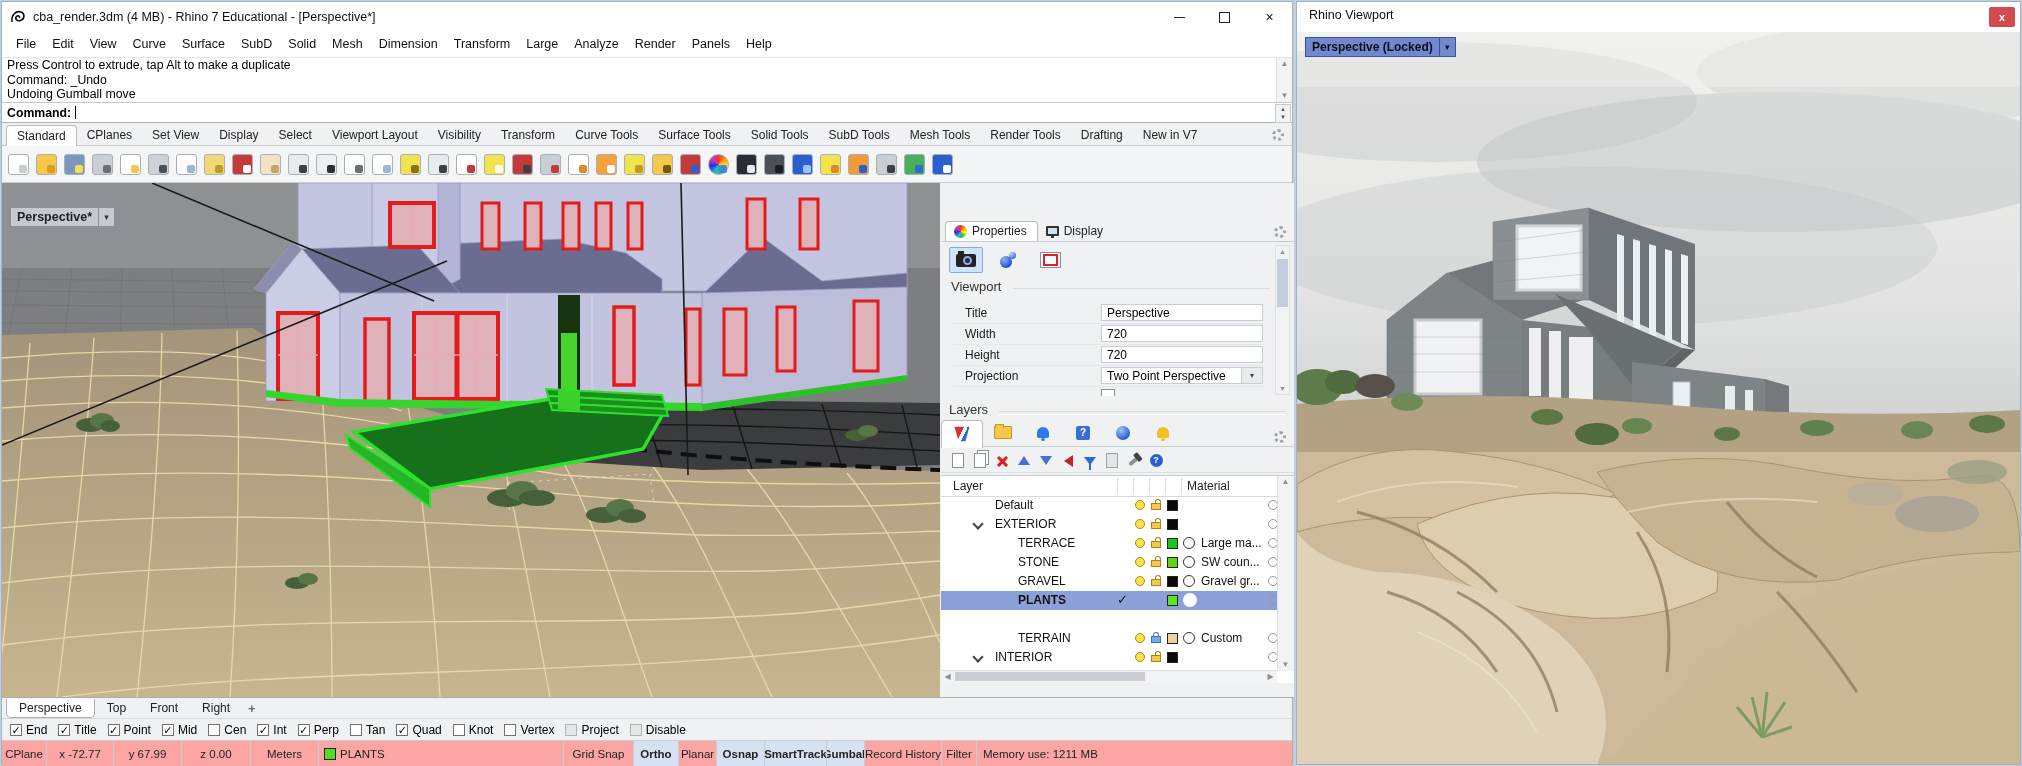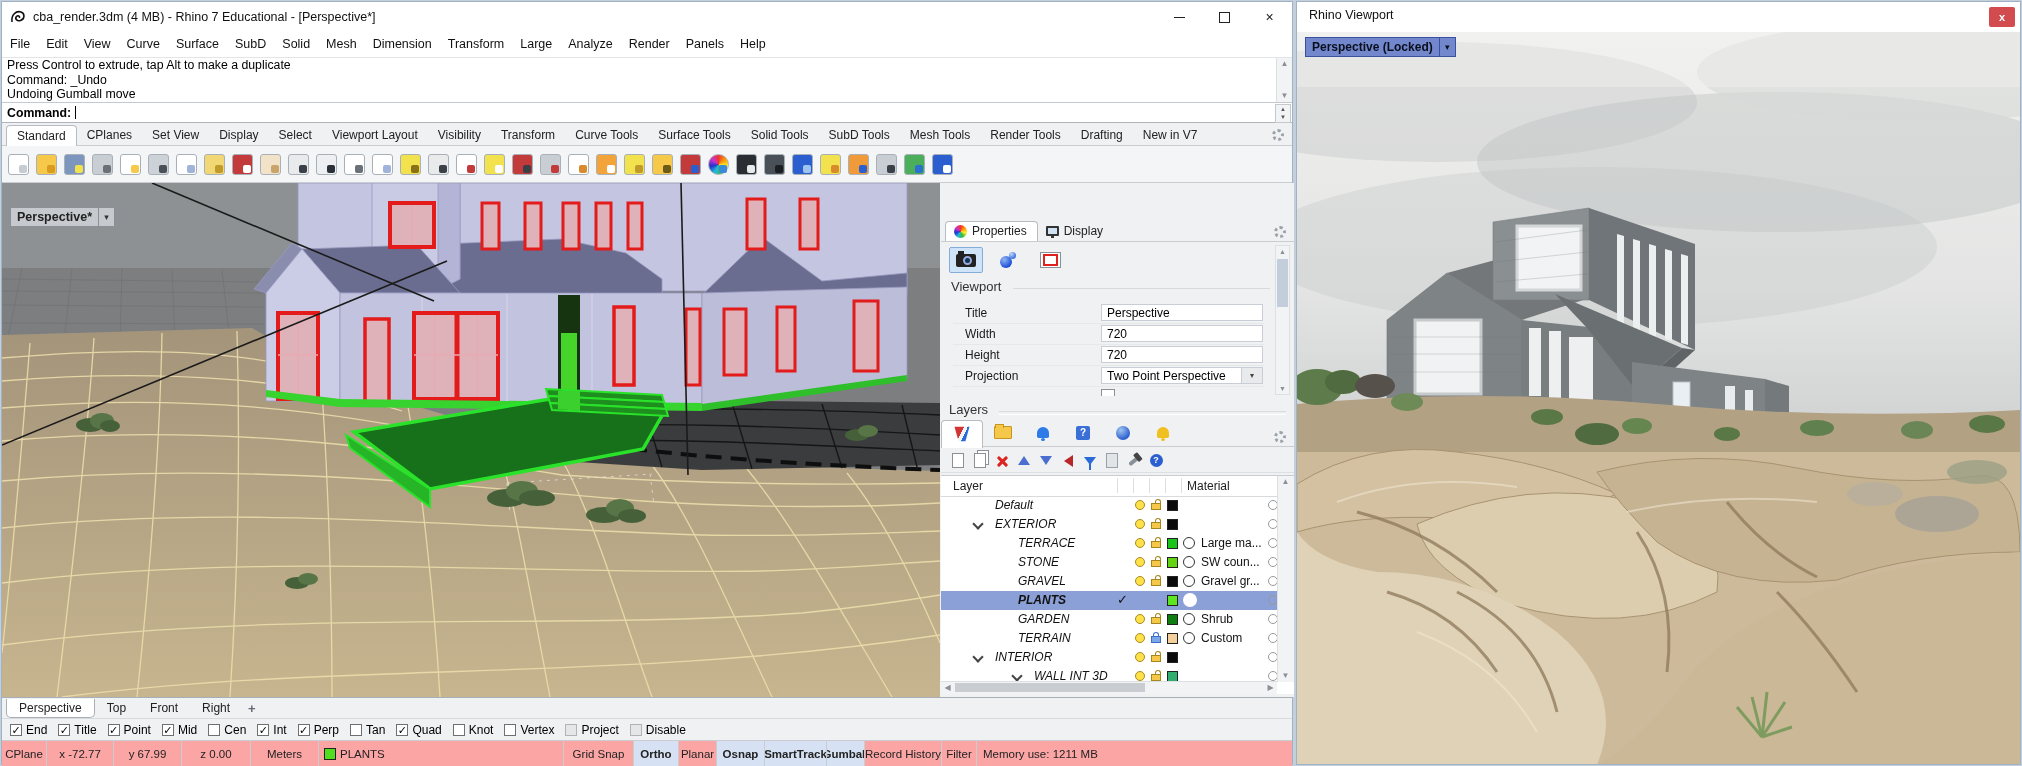--- a/index.html
+++ b/index.html
@@ -11,21 +11,21 @@
   
   .titlebar{position:absolute;left:0;top:0;right:0;height:30px;background:#fff;display:flex;align-items:center;}
   .app-icon{margin:0 7px 0 8px;display:inline-flex;}
   .title-text{font-size:12.5px;color:#111;}
   .win-controls{position:absolute;right:0;top:0;height:30px;display:flex;}
   .wbtn{width:45px;height:30px;display:flex;align-items:center;justify-content:center;color:#222;font-size:14px;}
   .wbtn .bar{width:11px;height:1px;background:#222;}
   .wbtn .box{width:9px;height:9px;border:1px solid #222;}
 
   
-  .menubar{position:absolute;left:0;top:30px;right:0;height:26px;background:#fff;display:flex;align-items:flex-start;border-bottom:1px solid #E3E6E9;box-sizing:border-box;}
+  .menubar{position:absolute;left:0;top:30px;right:0;height:26px;background:#fff;display:flex;align-items:flex-start;padding-left:6px;border-bottom:1px solid #E3E6E9;box-sizing:border-box;}
   .menu-item{font-size:12.5px;color:#111;padding:0 8px;line-height:25px;}
 
   
   .cmd-history{position:absolute;left:0;top:56px;right:0;height:45px;background:#fff;border-bottom:1px solid #C4C9CE;box-sizing:border-box;}
   .cmd-line{font-size:12.3px;color:#000;line-height:14.6px;padding-left:5px;white-space:nowrap;}
   .vscroll{position:absolute;right:0;top:0;bottom:0;width:15px;background:#F2F3F4;border-left:1px solid #DDE0E3;}
   .vscroll .sa{position:absolute;left:0;width:15px;height:12px;font-size:8px;color:#8A9097;text-align:center;line-height:12px;}
   .cmd-input{position:absolute;left:0;top:101px;right:0;height:20px;background:#fff;border-bottom:1px solid #AEB4BA;box-sizing:border-box;display:flex;align-items:center;}
   .cmd-prompt{font-size:12.3px;font-weight:bold;padding-left:5px;}
   .caret{width:1px;height:13px;background:#000;margin-left:4px;}
@@ -104,28 +104,28 @@
   .tri-up{width:0;height:0;border-left:6px solid transparent;border-right:6px solid transparent;border-bottom:9px solid #4A6FD0;}
   .tri-down{width:0;height:0;border-left:6px solid transparent;border-right:6px solid transparent;border-top:9px solid #4A6FD0;}
   .tri-left{width:0;height:0;border-top:6px solid transparent;border-bottom:6px solid transparent;border-right:9px solid #B82828;}
   .mi-filter{width:0;height:0;border-left:6px solid transparent;border-right:6px solid transparent;border-top:8px solid #2B6BD8;position:relative;}
   .mi-filter::after{content:"";position:absolute;left:-1px;top:-2px;width:2px;height:7px;background:#2B6BD8;}
   .mi-gpage{width:10px;height:13px;background:#E2E5E8;border:1px solid #9AA0A7;}
   .mi-tools{width:12px;height:4px;background:#8A9097;transform:rotate(-40deg);border-radius:2px;position:relative;}
   .mi-tools::after{content:"";position:absolute;right:-2px;top:-3px;width:5px;height:9px;background:#444;border-radius:1px;}
   .mi-help{width:13px;height:13px;border-radius:50%;background:#2B5FD0;color:#fff;font-size:9px;font-weight:bold;text-align:center;line-height:13px;}
 
-  .llist{position:absolute;left:0;top:292px;width:100%;bottom:3px;background:#fff;border-top:1px solid #C9CDD2;}
+  .llist{position:absolute;left:0;top:292px;width:100%;bottom:14px;background:#fff;border-top:1px solid #C9CDD2;}
   .lheader{position:absolute;left:0;top:0;width:100%;height:20px;background:#fff;border-bottom:1px solid #D8DBDE;font-size:12px;color:#222;}
   .lheader .h1{position:absolute;left:12px;top:3px;} .lheader .h2{position:absolute;left:246px;top:3px;}
   .lheader .colsep{position:absolute;top:2px;width:1px;height:15px;background:#DDE0E3;}
   #layer-rows{position:absolute;left:0;top:20px;right:17px;bottom:12px;overflow:hidden;}
   .lrow{position:absolute;left:0;width:100%;height:19px;font-size:12px;color:#111;}
   .lrow.selected{background:#8CA0D8;font-weight:bold;}
-  .lrow .lname{position:absolute;top:2px;white-space:nowrap;font-style:italic;}
+  .lrow .lname{position:absolute;top:2px;white-space:nowrap;}
   .lrow .chev{position:absolute;top:5px;width:6px;height:6px;border-left:2px solid #444;border-bottom:2px solid #444;transform:rotate(-45deg);}
   .lrow .check{position:absolute;top:1px;font-size:13px;font-weight:bold;}
   .bulb{position:absolute;top:4px;width:10px;height:10px;border-radius:50%;background:#FFE14A;border:1px solid #A88A20;box-sizing:border-box;}
   .lockic{position:absolute;top:7px;width:10px;height:7px;background:#F5C84A;border:1px solid #A8861E;box-sizing:border-box;}
   .lockic::before{content:"";position:absolute;left:3px;top:-5px;width:6px;height:5px;border:1.5px solid #A8861E;border-bottom:none;border-radius:4px 4px 0 0;box-sizing:border-box;}
   .lockic.locked{background:#7AA7E8;border-color:#3A6FC8;}
   .lockic.locked::before{left:1px;border-color:#3A6FC8;}
   .lswatch{position:absolute;top:4px;width:11px;height:11px;border:1px solid #222;box-sizing:border-box;}
   .mcircle{position:absolute;top:3px;width:12px;height:12px;border:1.5px solid #333;border-radius:50%;background:#fff;box-sizing:border-box;}
   .mcircle.filled{border:none;background:#fff;width:14px;height:14px;top:2px;}
@@ -686,29 +686,20 @@
                 <span class="mtext" style="left: 260px;">Gravel gr...</span>
                 <span class="trailc"></span>
               </div>
               <div class="lrow selected" style="top: 95px;">
                 <span class="lname" style="left: 77px;">PLANTS</span>
                 <span class="check" style="left: 176px;">✓</span>
                 <span class="lswatch" style="left: 226px; background: rgb(92, 230, 31);"></span>
                 <span class="mcircle filled" style="left: 242px;"></span>
                 <span class="trailc"></span>
               </div>
-              <div class="lrow" style="top: 114px;">
-                <span class="lname" style="left: 77px;">GARDEN</span>
-                <span class="bulb" style="left: 194px;"></span>
-                <span class="lockic" style="left: 210px;"></span>
-                <span class="lswatch" style="left: 226px; background: rgb(15, 125, 15);"></span>
-                <span class="mcircle" style="left: 242px;"></span>
-                <span class="mtext" style="left: 260px;">Shrub</span>
-                <span class="trailc"></span>
-              </div>
               <div class="lrow" style="top: 133px;">
                 <span class="lname" style="left: 77px;">TERRAIN</span>
                 <span class="bulb" style="left: 194px;"></span>
                 <span class="lockic locked" style="left: 210px;"></span>
                 <span class="lswatch" style="left: 226px; background: rgb(243, 207, 155);"></span>
                 <span class="mcircle" style="left: 242px;"></span>
                 <span class="mtext" style="left: 260px;">Custom</span>
                 <span class="trailc"></span>
               </div>
               <div class="lrow" style="top: 152px;">

